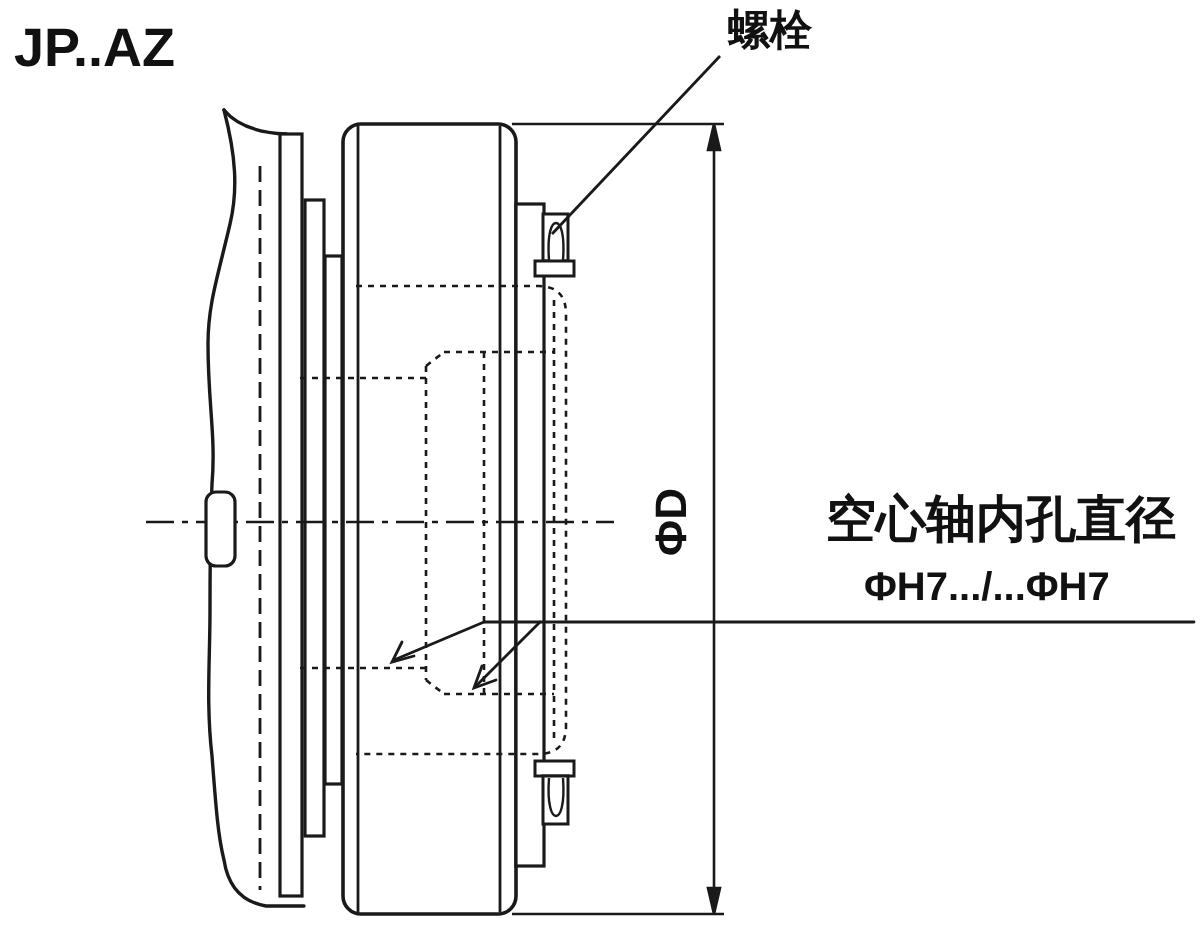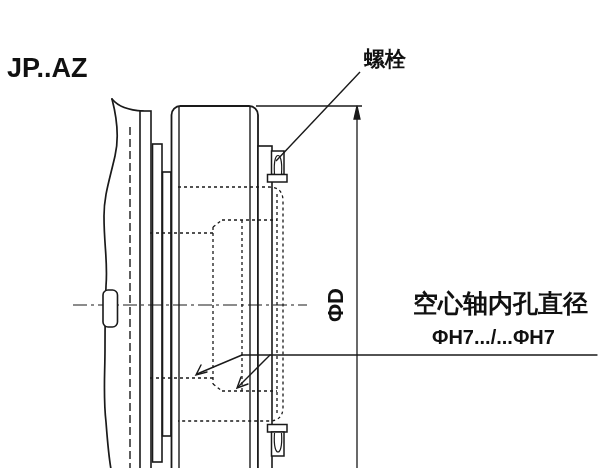--- a/index.html
+++ b/index.html
@@ -1,21 +1,21 @@
 <!DOCTYPE html>
 <html><head>
 <meta charset="utf-8">
 <style>
   html,body{margin:0;padding:0;}
   body{
     width:600px;height:468px;background:#ffffff;
     font-family:"Liberation Sans",sans-serif;
     position:relative;overflow:hidden;
   }
-  .drawing-wrap{position:absolute;inset:0;margin-top:44px;}
+  .drawing-wrap{position:absolute;inset:0;}
   svg{display:block;}
   text{fill:#111;}
   .t-title{font-size:27px;font-weight:bold;}
   .t-bolt{font-size:21px;font-weight:bold;}
   .t-bore{font-size:25px;font-weight:bold;}
   .t-spec{font-size:20px;font-weight:bold;}
   .t-dim{font-size:22px;font-weight:bold;}
 </style>
 </head>
 <body>

